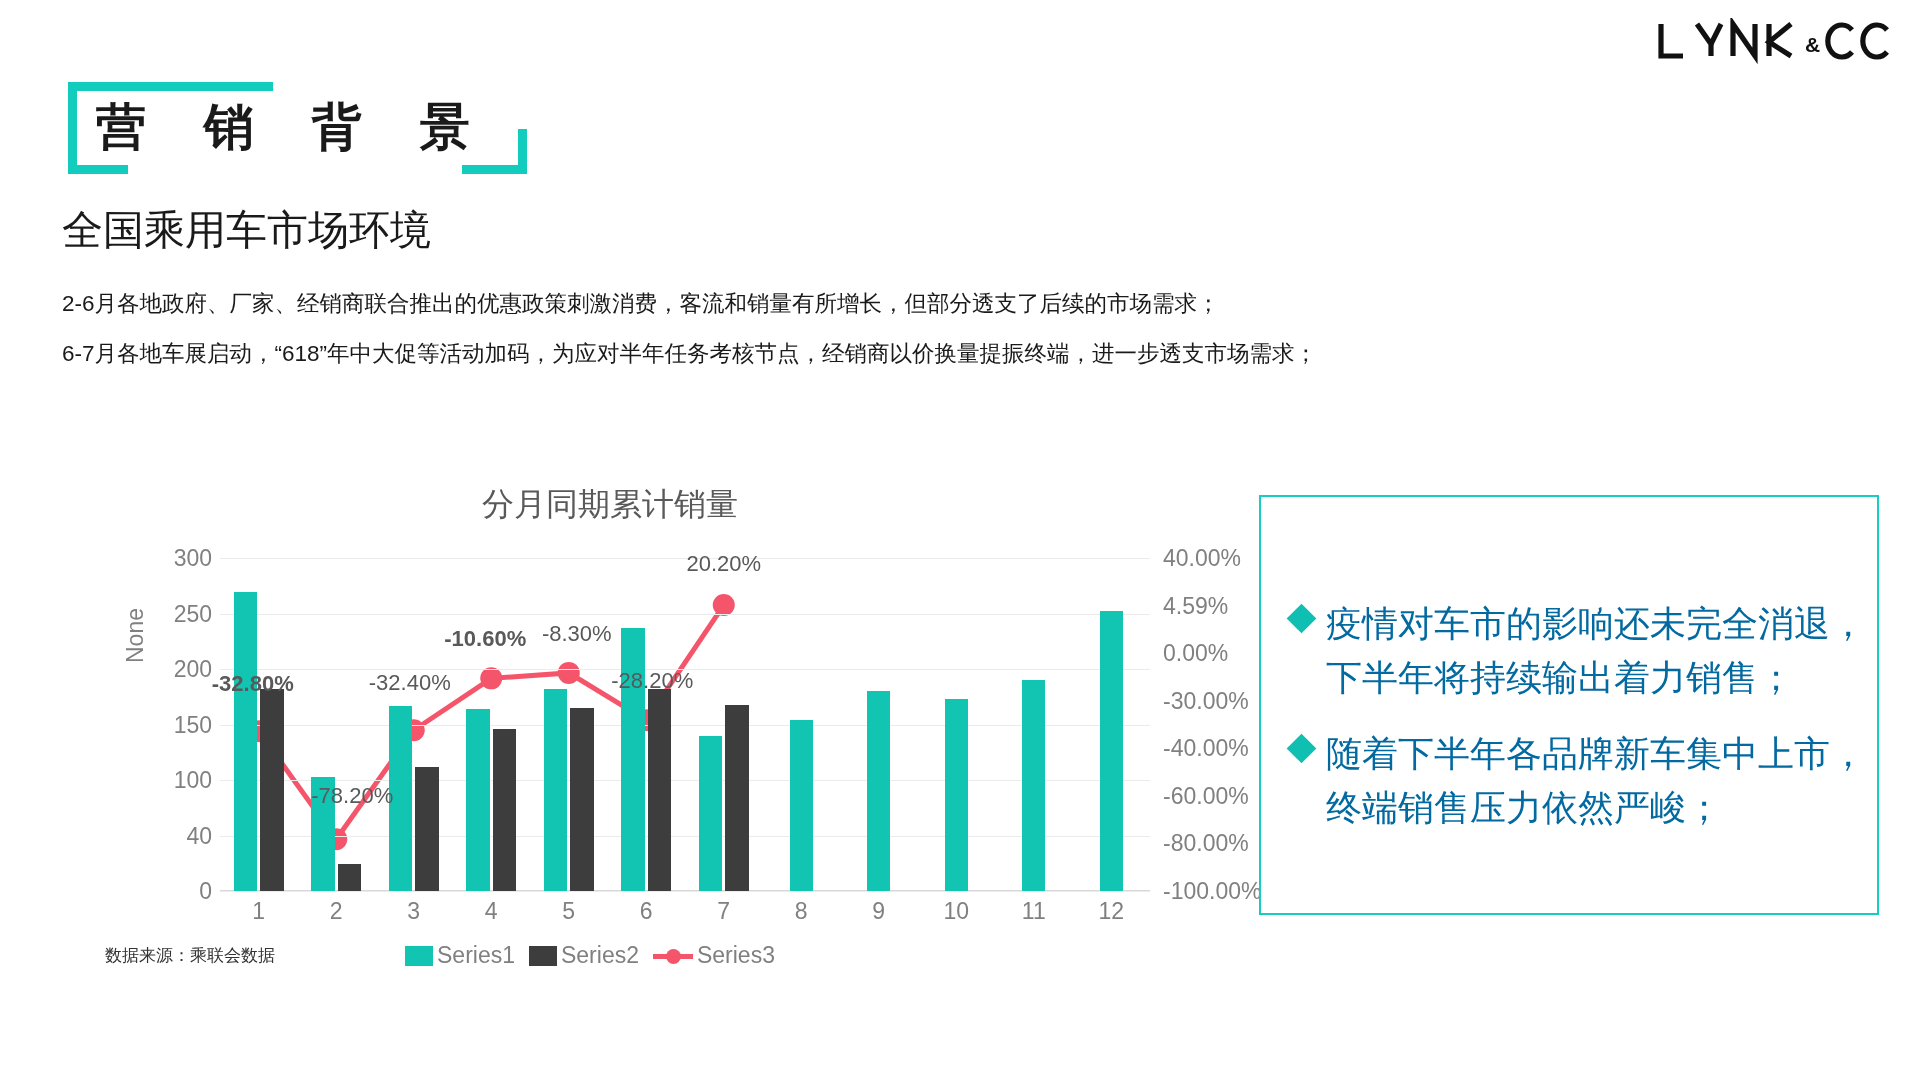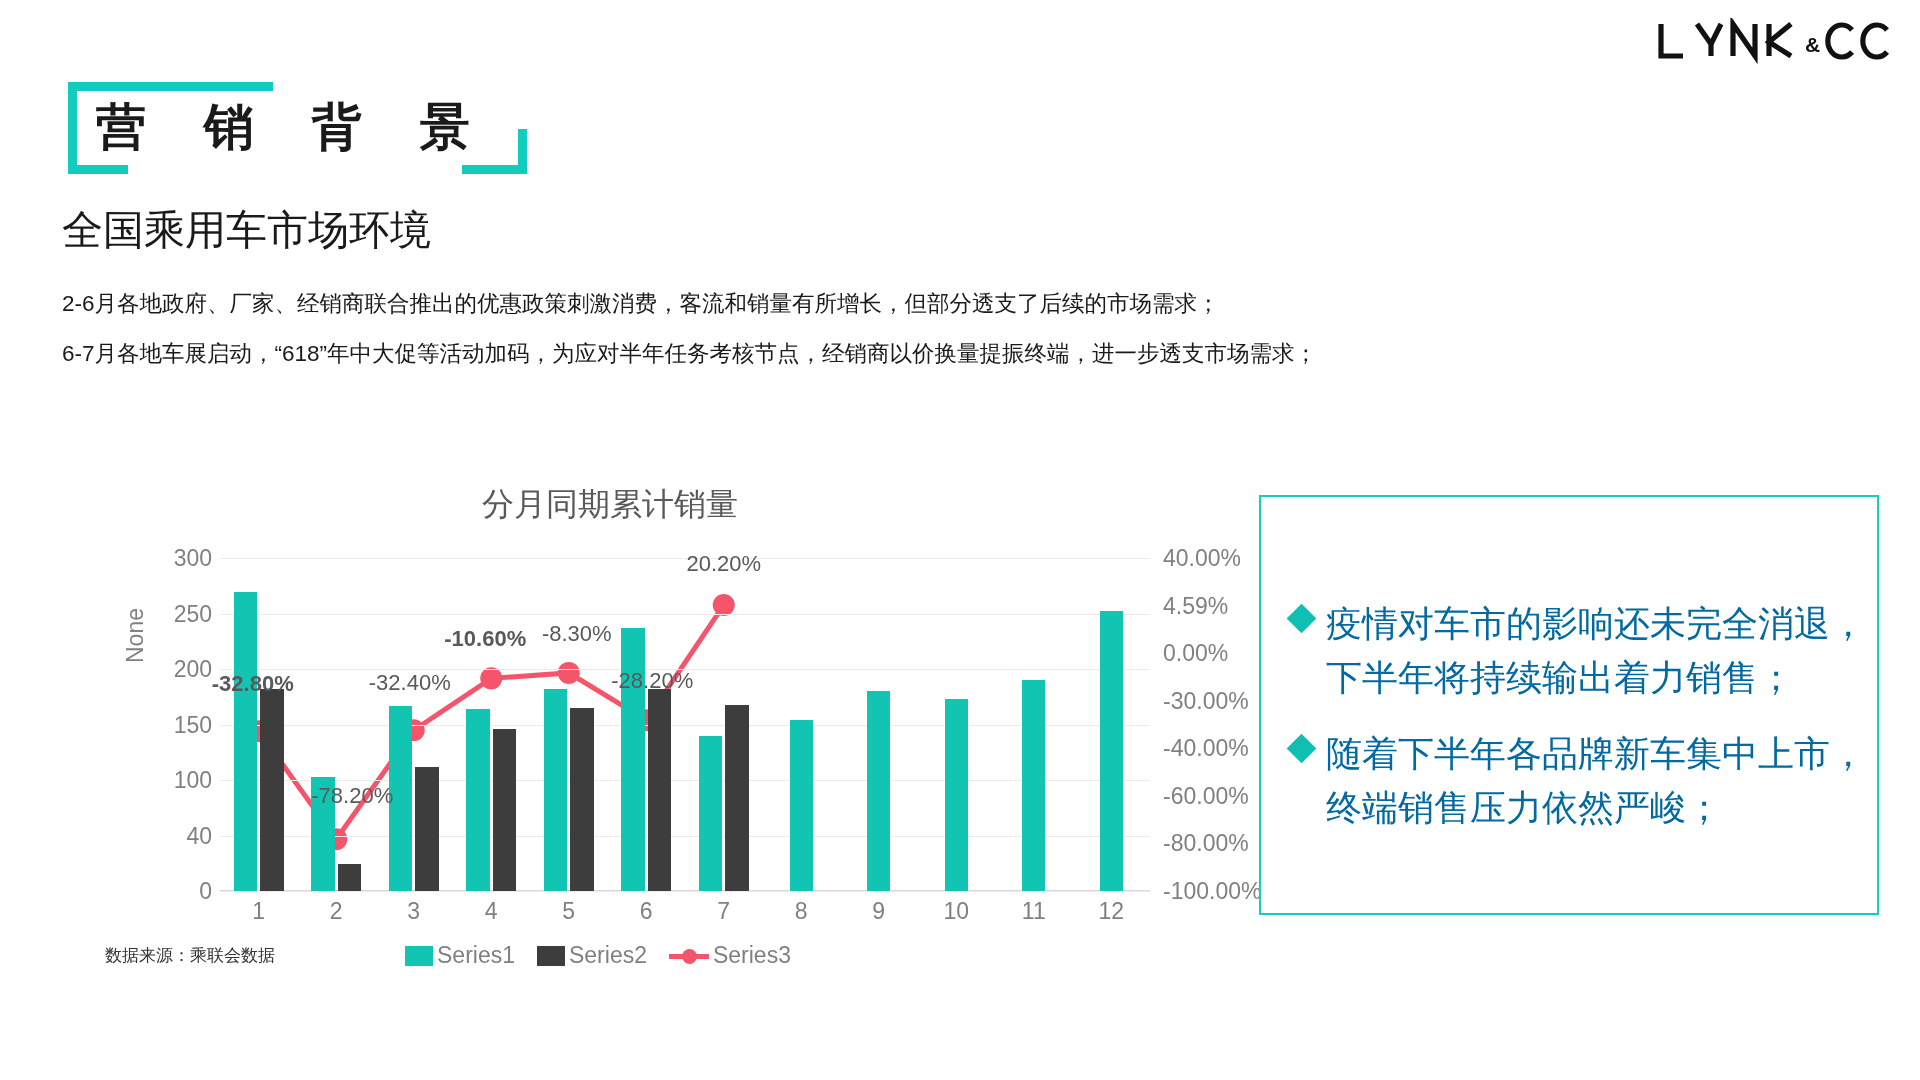--- a/index.html
+++ b/index.html
@@ -83,21 +83,21 @@
   .dlabel {
     position: absolute; transform: translate(-50%, -100%);
     font-size: 22px; color: #595959; white-space: nowrap;
   }
 
   .lineplot { position: absolute; left: 0; top: 0; width: 100%; height: 100%; overflow: visible; }
 
   
   .legend {
     position: absolute; left: 405px; top: 942px;
-    display: flex; align-items: center; gap: 8px;
+    display: flex; align-items: center; gap: 0;
     font-size: 23px; color: #808080;
   }
   .legend .item { display: flex; align-items: center; gap: 4px; margin-right: 14px; }
   .swatch { width: 28px; height: 20px; display: inline-block; }
   .swatch.s1 { background: #12C4B2; }
   .swatch.s2 { background: #3D3D3D; }
   .swatch.s3 { position: relative; width: 40px; height: 20px; }
   .swatch.s3 .ln { position: absolute; left: 0; top: 8px; width: 40px; height: 5px; background: #F4556A; }
   .swatch.s3 .dot { position: absolute; left: 13px; top: 3px; width: 15px; height: 15px; border-radius: 50%; background: #F4556A; }
 

